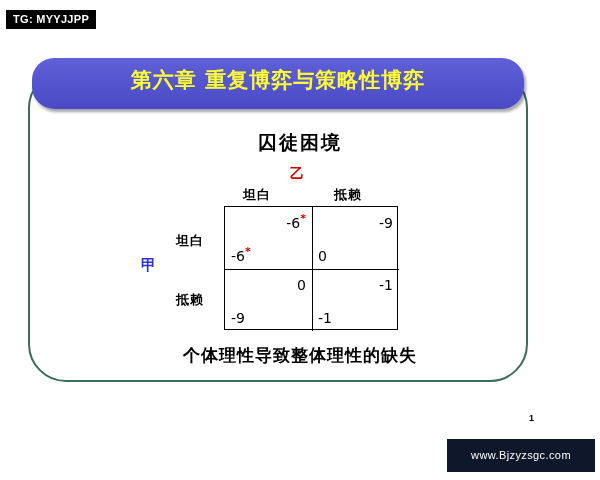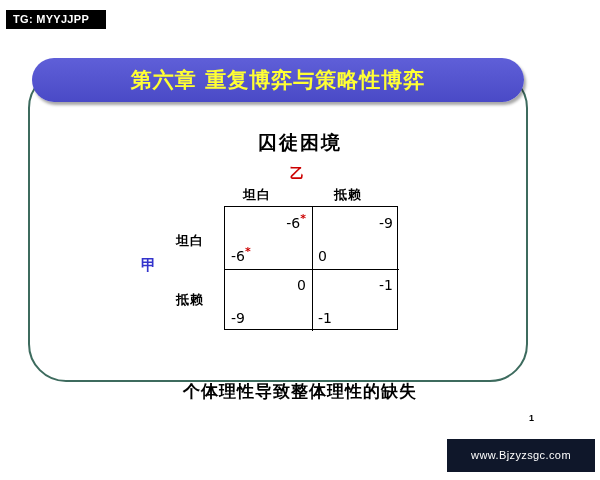--- a/index.html
+++ b/index.html
@@ -21,21 +21,21 @@
   }
   
   .tag {
     position: absolute;
     left: 6px;
     top: 10px;
     background: #000000;
     color: #ffffff;
     font-size: 11px;
     font-weight: bold;
-    padding: 3px 17px 4px 7px;
+    padding: 3px 7px 4px 7px;
     letter-spacing: 0.3px;
     font-family: "Liberation Sans", sans-serif;
   }
   
   .frame {
     position: absolute;
     left: 28px;
     top: 70px;
     width: 500px;
     height: 312px;
@@ -43,21 +43,21 @@
     border-radius: 38px;
     box-sizing: border-box;
     background: transparent;
   }
   
   .banner {
     position: absolute;
     left: 32px;
     top: 58px;
     width: 492px;
-    height: 44px;
+    height: 51px;
     background: #5a5ad6;
     background: linear-gradient(#5f5fd8, #4a4ac6);
     border-radius: 22px 22px 22px 22px;
     box-shadow: 2px 3px 3px rgba(0,0,0,0.35);
     box-sizing: border-box;
   }
   .banner-text {
     position: absolute;
     left: 0;
     top: 0;
@@ -184,21 +184,20 @@
     position: absolute;
     left: 0;
     top: 344px;
     width: 600px;
     text-align: center;
     font-size: 17px;
     font-weight: bold;
     color: #000000;
     font-family: "DejaVu Sans", sans-serif;
     letter-spacing: 1px;
-    margin-top: 36px;
   }
   
   .pagenum {
     position: absolute;
     left: 529px;
     top: 413px;
     font-size: 9px;
     font-weight: bold;
     color: #000000;
     font-family: "Liberation Sans", sans-serif;

